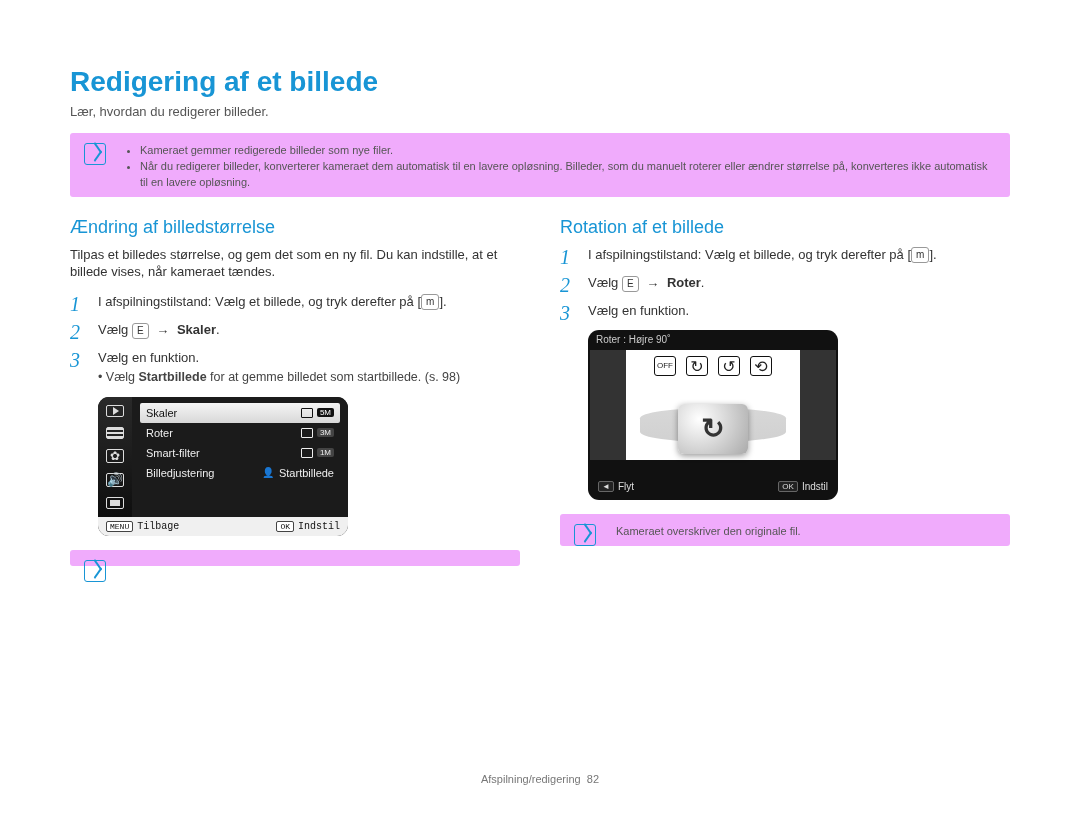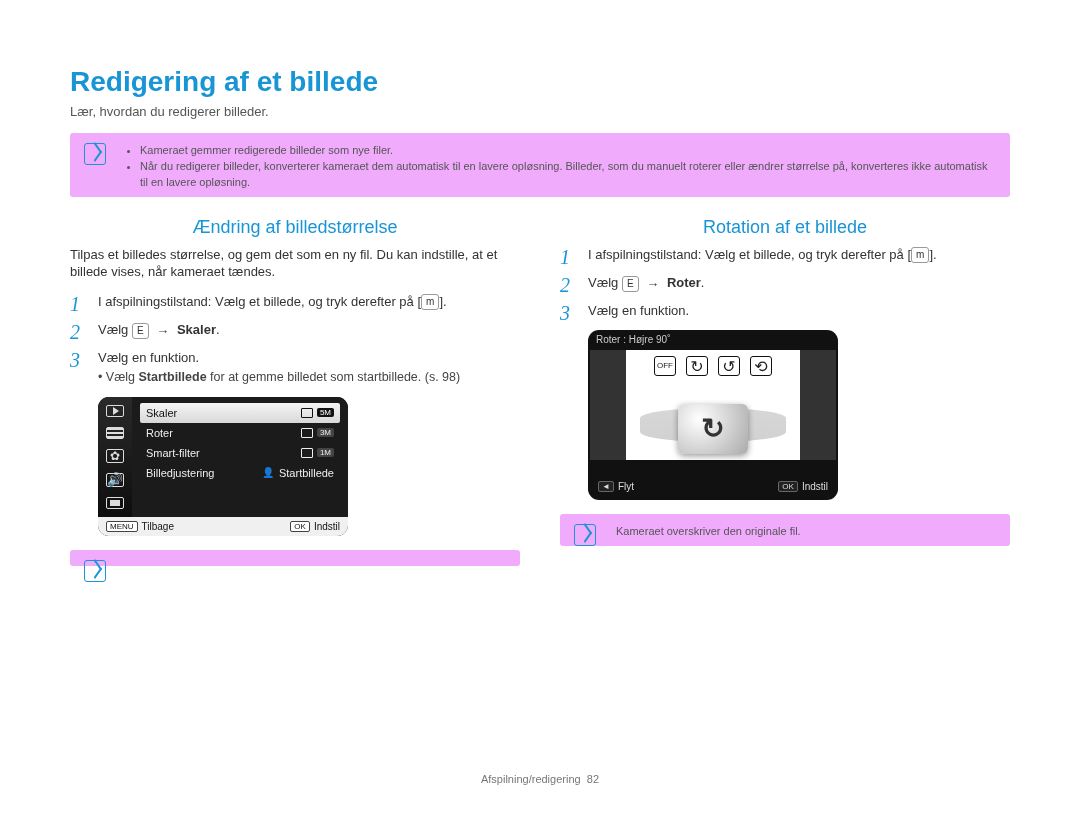--- a/index.html
+++ b/index.html
@@ -60,21 +60,20 @@
   .columns {
     display: flex;
     gap: 40px;
   }
   .col { flex: 1; min-width: 0; }
   h2.section {
     font-size: 18px;
     font-weight: 400;
     color: #1895d5;
     margin-bottom: 8px;
-    text-align: center;
   }
   .lead {
     font-size: 13px;
     color: #333;
     line-height: 1.35;
     margin-bottom: 12px;
   }
   ol.steps {
     list-style: none;
     padding-left: 0;
@@ -173,20 +172,21 @@
   .mini-ic { width:12px;height:10px;border:1px solid currentColor;border-radius:1px;display:inline-block;}
   .sz-badge { display:inline-block;background:#444;color:#eee;font-size:8px;padding:0 3px;border-radius:2px;}
   .row.sel .sz-badge{background:#111;color:#fff;}
   .cam-footer {
     display: flex;
     justify-content: space-between;
     background: #f0f0f0;
     color: #111;
     padding: 4px 8px;
     font-size: 10px;
+    font-family: Liberation Mono, monospace;
   }
   .cam-footer .fk { display:flex;align-items:center;gap:4px;}
   .cam-footer .fk .kbox{
     border:1px solid #444;border-radius:2px;padding:0 3px;font-size:8px;background:#fff;
   }
   
   .cam-screen.rotate { height: 170px; position: relative; }
   .rot-top { padding: 4px 8px; font-size:10px; color:#ccc;}
   .rot-canvas {
     position:absolute; left:38px; right:38px; top:20px; bottom:40px;

